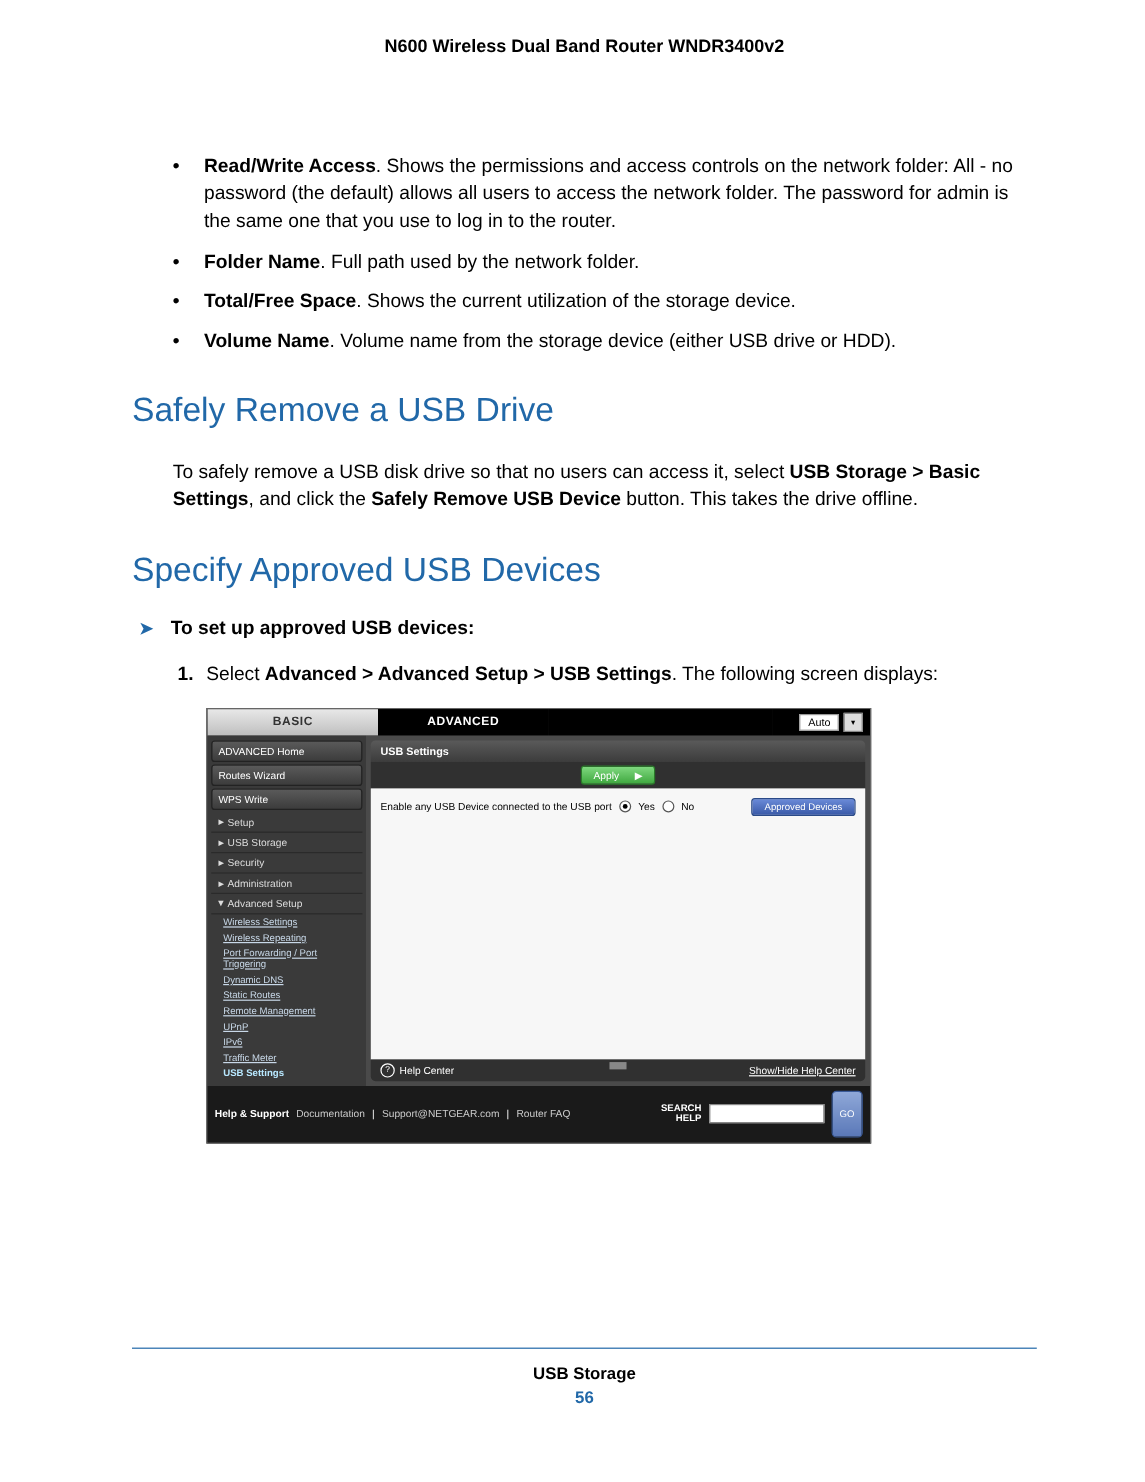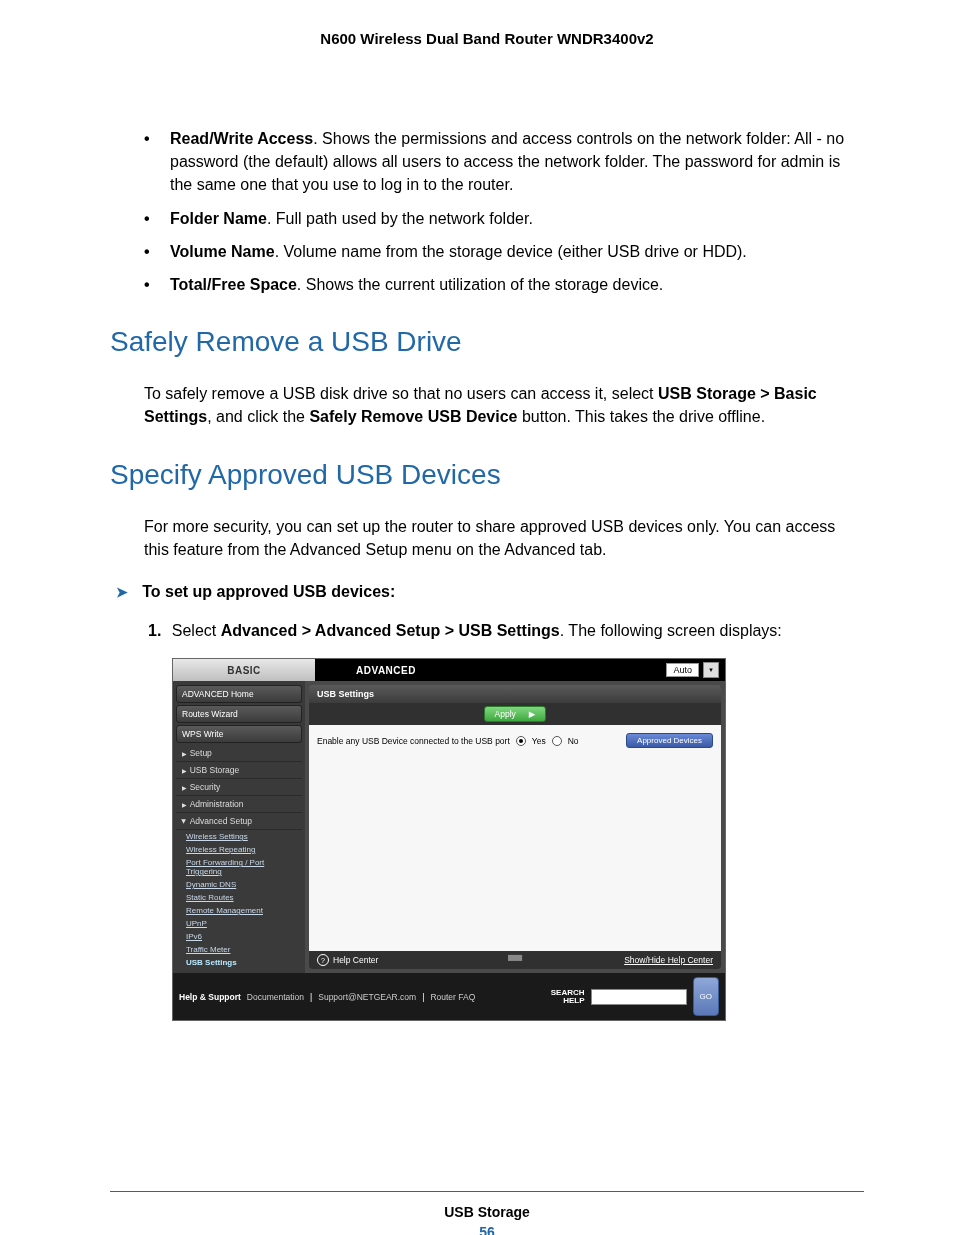--- a/index.html
+++ b/index.html
@@ -290,31 +290,30 @@
 </style>
 </head>
 <body>
 
 <div class="page">
   <div class="doc-header">N600 Wireless Dual Band Router WNDR3400v2</div>
 
   <ul class="bullet-list">
     <li><b>Read/Write Access</b><span>. Shows the permissions and access controls on the network folder: All - no password (the default) allows all users to access the network folder. The password for admin is the same one that you use to log in to the router.</span></li>
     <li><b>Folder Name</b><span>. Full path used by the network folder.</span></li>
+    <li><b>Total/Free Space</b><span>. Shows the current utilization of the storage device.</span></li>
     <li><b>Volume Name</b><span>. Volume name from the storage device (either USB drive or HDD).</span></li>
-    <li><b>Total/Free Space</b><span>. Shows the current utilization of the storage device.</span></li>
   </ul>
 
   <h2 class="h2-blue">Safely Remove a USB Drive</h2>
   <p class="body-indent">
     <span>To safely remove a USB disk drive so that no users can access it, select </span><b>USB Storage &gt; Basic Settings</b><span>, and click the </span><b>Safely Remove USB Device</b><span> button. This takes the drive offline.</span>
   </p>
 
   <h2 class="h2-blue">Specify Approved USB Devices</h2>
-  <p class="body-indent">For more security, you can set up the router to share approved USB devices only. You can access this feature from the Advanced Setup menu on the Advanced tab.</p>
 
   <div class="proc-heading">
     <span class="proc-arrow">➤</span>
     <b>To set up approved USB devices:</b>
   </div>
 
   <ol class="num-list" style="list-style:none;">
     <li>
       <span class="num">1.</span>
       <span>Select </span><b>Advanced &gt; Advanced Setup &gt; USB Settings</b><span>. The following screen displays:</span>

